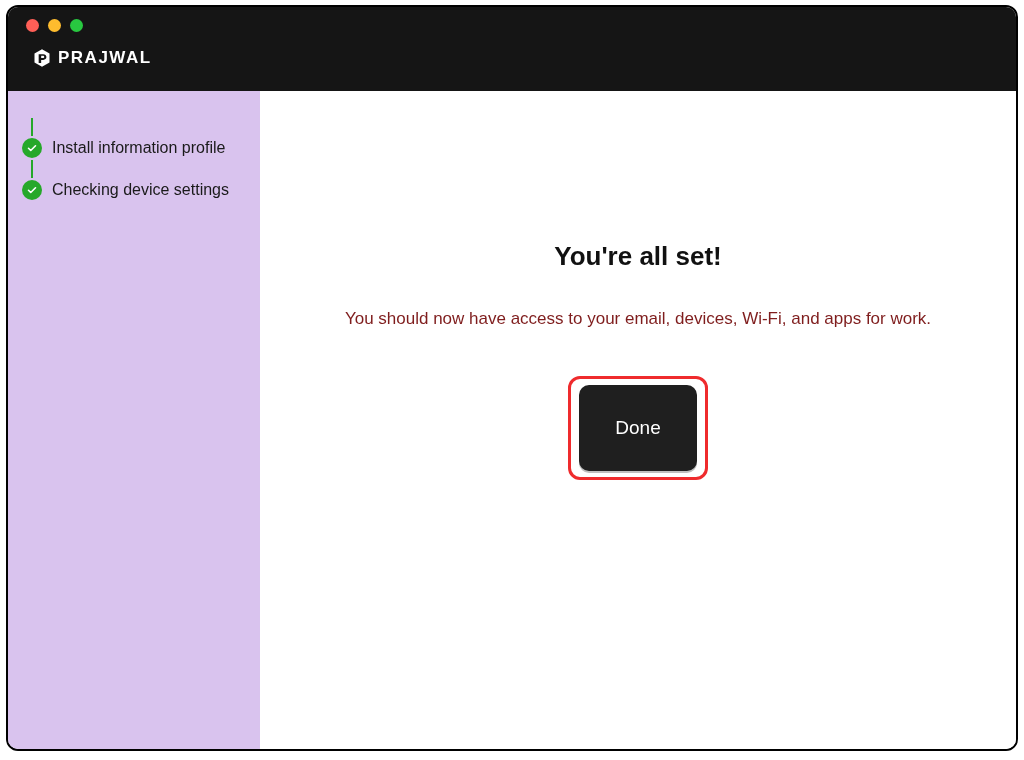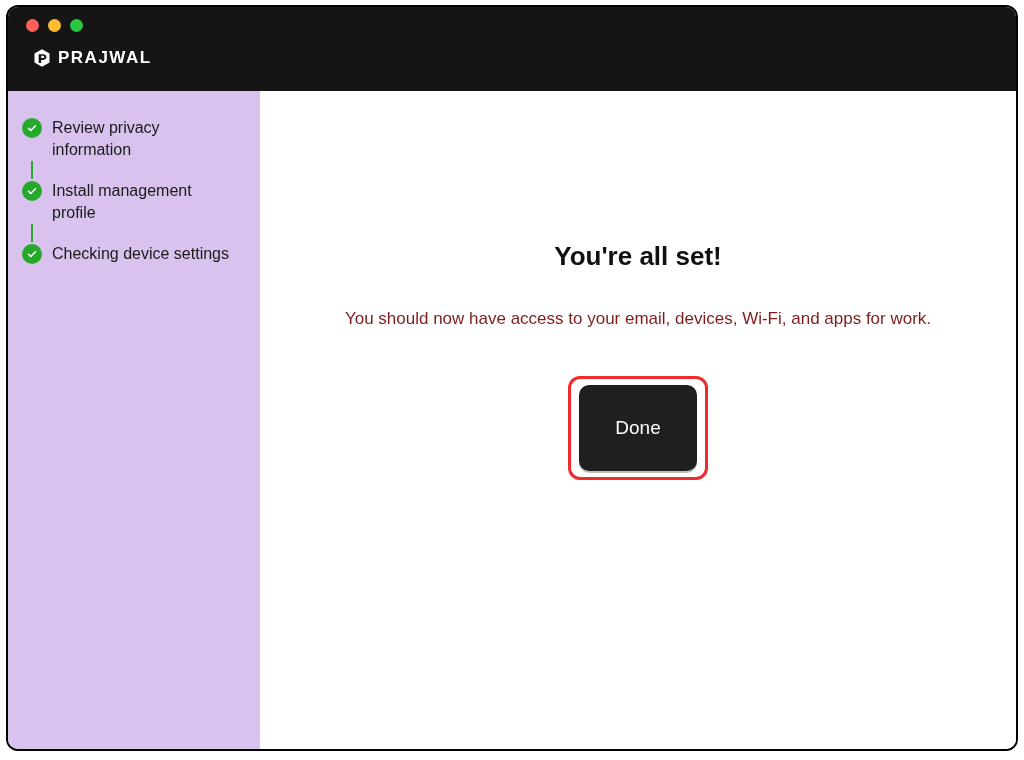--- a/index.html
+++ b/index.html
@@ -166,37 +166,29 @@
         </svg>
       </span>
       <span class="brand-text">PRAJWAL</span>
     </div>
   </div>
 
   <div class="body">
     <div class="sidebar">
       <div class="step-list">
 
+        <div class="connector"></div>
+
         <div class="step">
           <span class="step-icon">
             <svg viewBox="0 0 24 24">
                 <path fill="none" stroke="#fff" stroke-width="3.2" stroke-linecap="round" stroke-linejoin="round" d="M5 12.5l4.5 4.5L19 7.5"></path>
               </svg>
           </span>
-          <span class="step-label">Review privacy information</span>
-        </div>
-        <div class="connector"></div>
-
-        <div class="step">
-          <span class="step-icon">
-            <svg viewBox="0 0 24 24">
-                <path fill="none" stroke="#fff" stroke-width="3.2" stroke-linecap="round" stroke-linejoin="round" d="M5 12.5l4.5 4.5L19 7.5"></path>
-              </svg>
-          </span>
-          <span class="step-label">Install management profile</span>
+          <span class="step-label">Install information profile</span>
         </div>
         <div class="connector"></div>
 
         <div class="step">
           <span class="step-icon">
             <svg viewBox="0 0 24 24">
                 <path fill="none" stroke="#fff" stroke-width="3.2" stroke-linecap="round" stroke-linejoin="round" d="M5 12.5l4.5 4.5L19 7.5"></path>
               </svg>
           </span>
           <span class="step-label">Checking device settings</span>

